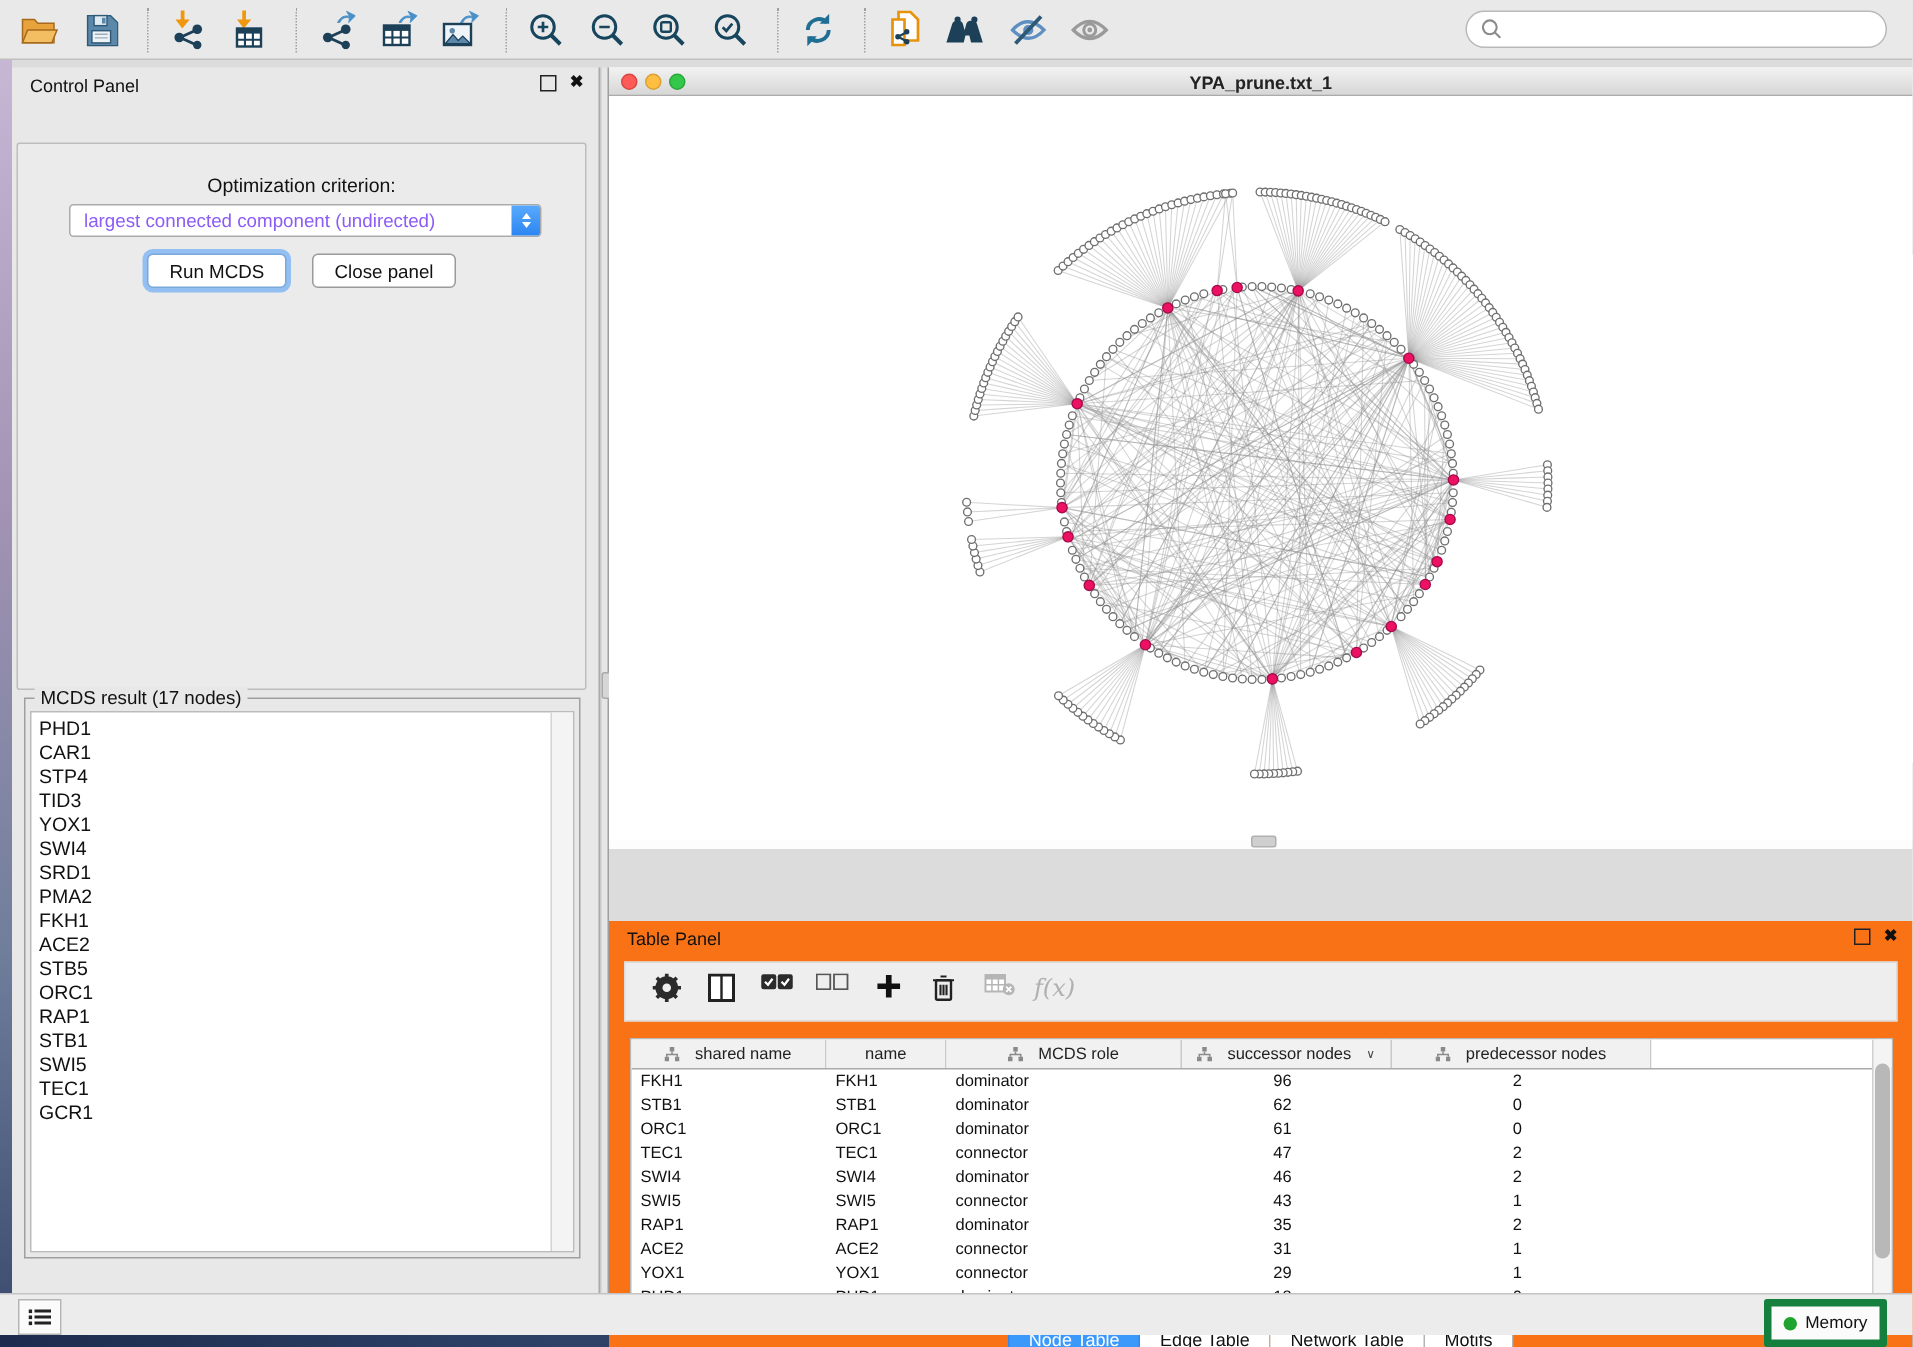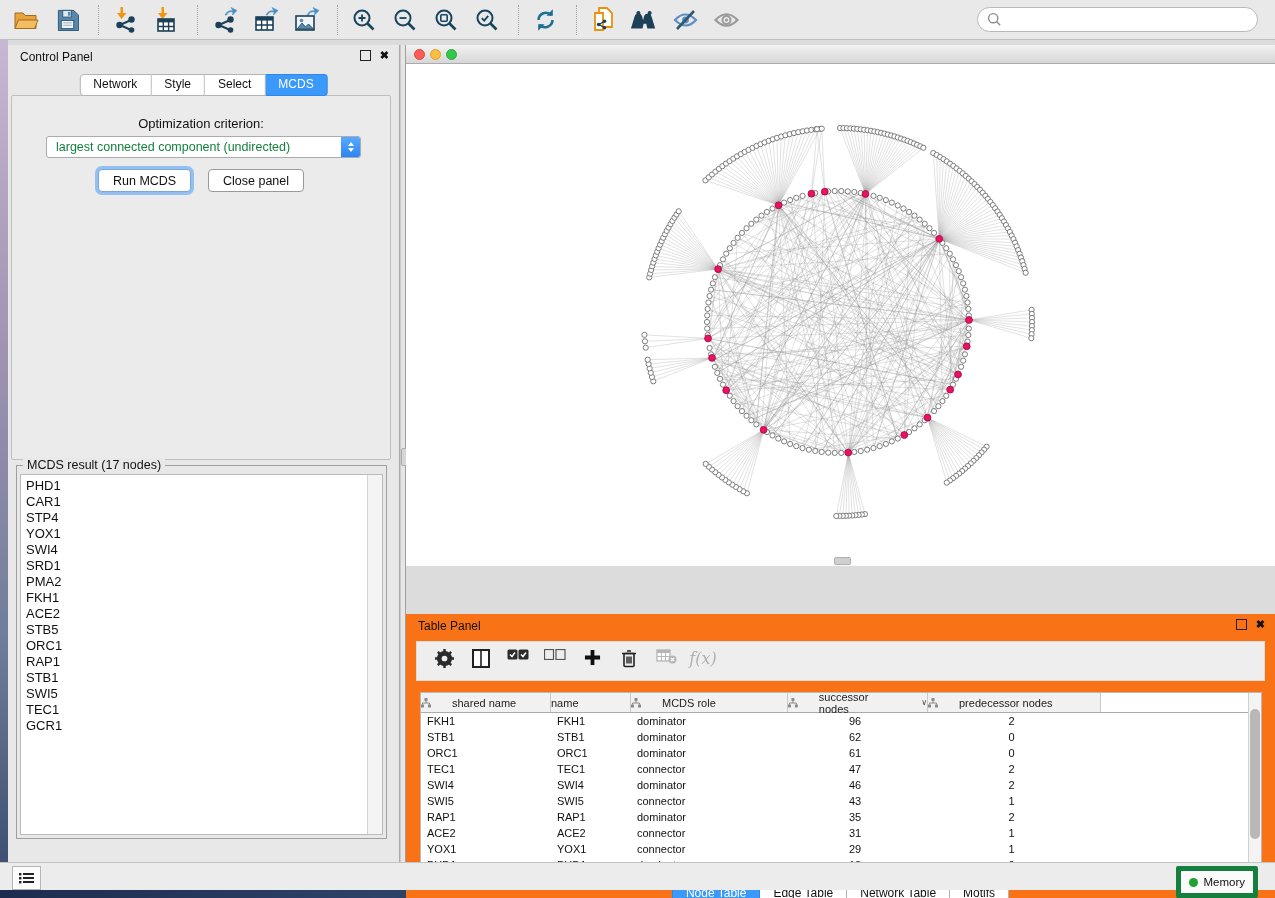--- a/index.html
+++ b/index.html
@@ -21,21 +21,21 @@
   .float-ico{width:9px;height:9px;border:1.5px solid #222;display:inline-block;}
   .close-ico{font-size:11px;font-weight:bold;color:#111;line-height:11px;}
   #cp-tabs{position:absolute;top:29px;left:50%;transform:translateX(-50%);display:flex;z-index:3;}
   .seg .tab{background:#fff;border:1px solid #b3b3b3;border-left:none;padding:2px 13px 3px;font-size:12px;line-height:15px;color:#111;cursor:default;white-space:nowrap;}
   .seg .tab:first-child{border-left:1px solid #b3b3b3;border-radius:4px 0 0 4px;}
   .seg .tab:last-child{border-radius:0 4px 4px 0;}
   .seg .tab.active{background:#3b99fc;border-color:#3087e8;color:#fff;}
   #cp-box{position:absolute;left:3px;right:8px;top:50px;height:363px;background:#ebebeb;border:1px solid #bdbdbd;border-radius:2px;}
   #opt-label{position:absolute;top:20px;width:100%;text-align:center;font-size:13px;color:#111;}
   #opt-select{position:absolute;left:34px;top:40px;width:315px;height:22px;background:#fff;border:1px solid #ababab;border-radius:3px;display:flex;align-items:center;box-sizing:border-box;}
-  #opt-select .sel-txt{flex:1;font-size:12.5px;color:#15803d;padding-left:9px;white-space:nowrap;overflow:hidden;}
+  #opt-select .sel-txt{flex:1;font-size:12.5px;color:#8b5cf6;padding-left:9px;white-space:nowrap;overflow:hidden;}
   #opt-select .stepper{width:19px;height:20px;background:linear-gradient(180deg,#59aafd,#2c85f2);border-radius:0 2px 2px 0;display:flex;flex-direction:column;align-items:center;justify-content:center;gap:2px;}
   .tri-up{width:0;height:0;border-left:3.5px solid transparent;border-right:3.5px solid transparent;border-bottom:4px solid #fff;}
   .tri-dn{width:0;height:0;border-left:3.5px solid transparent;border-right:3.5px solid transparent;border-top:4px solid #fff;}
   .cp-btn{position:absolute;top:73px;height:23px;background:#fff;border:1px solid #9a9a9a;border-radius:4px;font-size:12.5px;color:#111;font-family:"Liberation Sans",sans-serif;padding:0 14px;}
   #run-btn{left:86px;box-shadow:0 0 0 3px rgba(77,155,250,.55);border-color:#7aa8d8;}
   #closepanel-btn{left:196px;}
   
   #mcds-fieldset{position:absolute;left:8px;top:420px;width:369px;height:372px;border:1px solid #9f9f9f;background:#e8e8e8;}
   #mcds-legend{position:absolute;left:6px;top:-8px;background:#e8e8e8;padding:0 4px;font-size:12.5px;color:#111;}
   #mcds-list-wrap{position:absolute;left:3px;right:3px;top:8px;bottom:3px;background:#fff;border:1px solid #bbb;}
@@ -52,21 +52,21 @@
   #net-titlebar{position:absolute;left:0;top:0;width:100%;height:19px;background:linear-gradient(180deg,#f2f2f2,#d7d7d7);border-bottom:1px solid #ababab;box-sizing:border-box;}
   .tl{position:absolute;top:4px;width:11px;height:11px;border-radius:50%;}
   #net-title{position:absolute;width:100%;text-align:center;top:3px;font-size:12px;font-weight:600;color:#222;}
   #net-canvas{position:absolute;left:0;top:19px;width:869px;height:496px;background:#fff;}
   
   #table-panel{position:absolute;left:406px;top:566px;width:869px;height:296px;background:#f97316;margin-top:48px;}
   #tp-toolbar{position:absolute;left:10px;right:10px;top:27px;height:40px;background:#eee;border:1px solid #dcdcdc;display:flex;align-items:center;padding-left:14px;box-sizing:border-box;}
   .tpicon{width:26px;height:24px;display:flex;justify-content:center;margin-right:11px;}
   #node-table{position:absolute;left:14px;top:78px;width:842px;height:188px;background:#fff;border:1px solid #b9b9b9;box-sizing:border-box;overflow:hidden;}
   #nt-header{display:flex;height:19px;border-bottom:1px solid #aaa;background:#fff;}
-  .th{background:#f1f1f1;border-right:1px solid #c9c9c9;display:flex;align-items:center;gap:21px;font-size:11px;color:#222;box-sizing:border-box;flex:0 0 auto;}
+  .th{background:#f1f1f1;border-right:1px solid #c9c9c9;display:flex;align-items:center;justify-content:center;gap:10px;font-size:11px;color:#222;box-sizing:border-box;flex:0 0 auto;}
   .th.filler{background:#fff;border-right:none;flex:1 1 auto;}
   .sortchev{font-size:8px;color:#444;}
   .tr{display:flex;height:16px;align-items:center;}
   .td{font-size:11px;color:#111;box-sizing:border-box;flex:0 0 auto;white-space:nowrap;overflow:hidden;}
   .td.l{text-align:left;padding-left:6px;}
   .td.r{text-align:center;padding-right:6px;}
   #nt-scroll{position:absolute;right:0;top:0;bottom:0;width:12px;background:#f4f4f4;border-left:1px solid #d0d0d0;}
   #nt-thumb{position:absolute;left:1px;right:1px;top:16px;height:130px;background:#b8b8b8;border-radius:5px;}
   #tp-tabs{position:absolute;left:0;right:0;top:269px;display:flex;justify-content:center;}
   
@@ -222,45 +222,40 @@
 
   <div id="desk-left"></div>
   <div id="desk-bottom"></div>
 
   <div id="control-panel">
     <div class="panel-title">Control Panel</div>
     <div class="panel-btns">
       <span class="float-ico"></span>
       <span class="close-ico">✖</span>
     </div>
-    <div id="cp-tabs" class="seg">
-        <div class="tab">Network</div>
-        <div class="tab">Style</div>
-        <div class="tab">Select</div>
-        <div class="tab active">MCDS</div>
-      </div>
     <div id="cp-box">
       <div id="opt-label">Optimization criterion:</div>
       <div id="opt-select">
         <span class="sel-txt">largest connected component (undirected)</span>
         <span class="stepper">
             <span class="tri-up"></span>
             <span class="tri-dn"></span>
           </span>
       </div>
       <button class="cp-btn" id="run-btn">Run MCDS</button>
       <button class="cp-btn" id="closepanel-btn">Close panel</button>
     </div>
     <div id="mcds-fieldset">
       <span id="mcds-legend">MCDS result (17 nodes)</span>
       <div id="mcds-list-wrap">
         <div id="mcds-list">
             <div class="mcds-item">PHD1</div>
             <div class="mcds-item">CAR1</div>
             <div class="mcds-item">STP4</div>
+            <div class="mcds-item">TID3</div>
             <div class="mcds-item">YOX1</div>
             <div class="mcds-item">SWI4</div>
             <div class="mcds-item">SRD1</div>
             <div class="mcds-item">PMA2</div>
             <div class="mcds-item">FKH1</div>
             <div class="mcds-item">ACE2</div>
             <div class="mcds-item">STB5</div>
             <div class="mcds-item">ORC1</div>
             <div class="mcds-item">RAP1</div>
             <div class="mcds-item">STB1</div>
@@ -275,20 +270,21 @@
 
   <div id="vsplit">
       <div class="grip"></div>
     </div>
 
   <div id="net-window">
     <div id="net-titlebar">
       <span class="tl" style="left:8px;background:#fc5b57;border:1px solid #d94742;box-sizing:border-box;"></span>
       <span class="tl" style="left:24px;background:#fdbe41;border:1px solid #dba135;box-sizing:border-box;"></span>
       <span class="tl" style="left:40px;background:#34c84a;border:1px solid #2aa83d;box-sizing:border-box;"></span>
+      <div id="net-title">YPA_prune.txt_1</div>
     </div>
     <div id="net-canvas">
       <svg id="graph-svg" width="869" height="496" viewBox="0 0 869 496">
           <g stroke="#8f8f8f" stroke-width="0.7" stroke-opacity="0.38">
             <line x1="312.1402835116729" y1="205.13556617783692" x2="243.2032986812449" y2="213.37035098550774"></line>
             <line x1="312.1402835116729" y1="205.13556617783692" x2="244.1214862923895" y2="209.65060406769055"></line>
             <line x1="312.1402835116729" y1="205.13556617783692" x2="245.11295423960811" y2="205.94971539988285"></line>
             <line x1="312.1402835116729" y1="205.13556617783692" x2="246.17731580968405" y2="202.26912848065172"></line>
             <line x1="312.1402835116729" y1="205.13556617783692" x2="247.31415585789415" y2="198.61027889004873"></line>
             <line x1="312.1402835116729" y1="205.13556617783692" x2="248.5230309699323" y2="194.97459372967452"></line>

